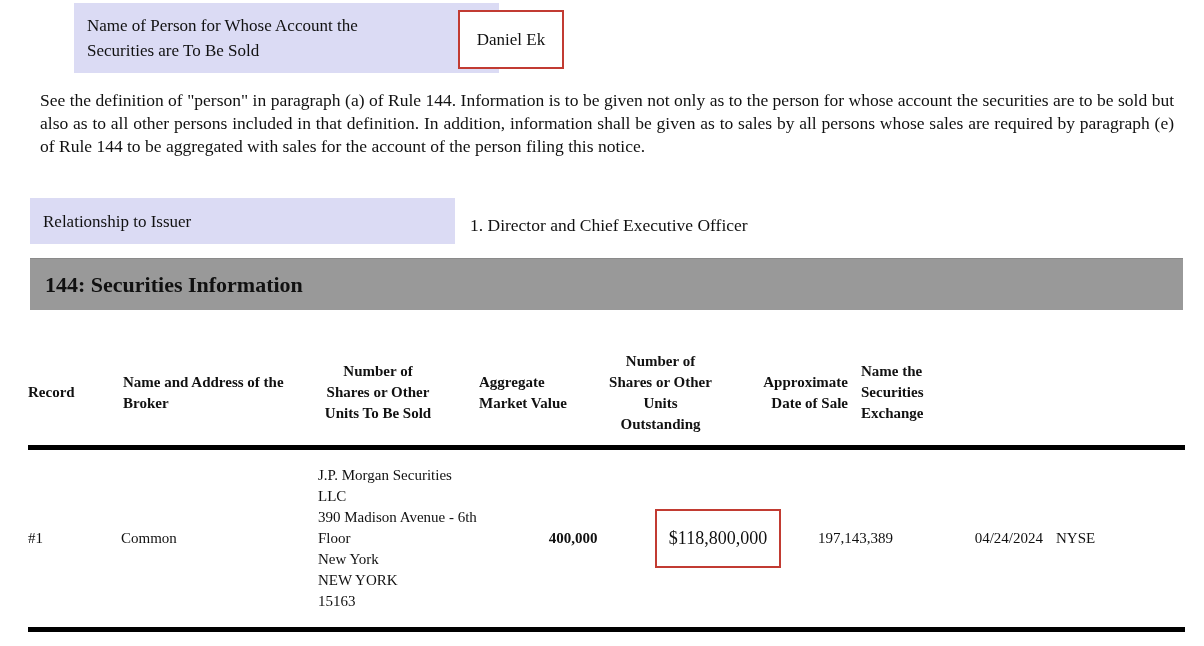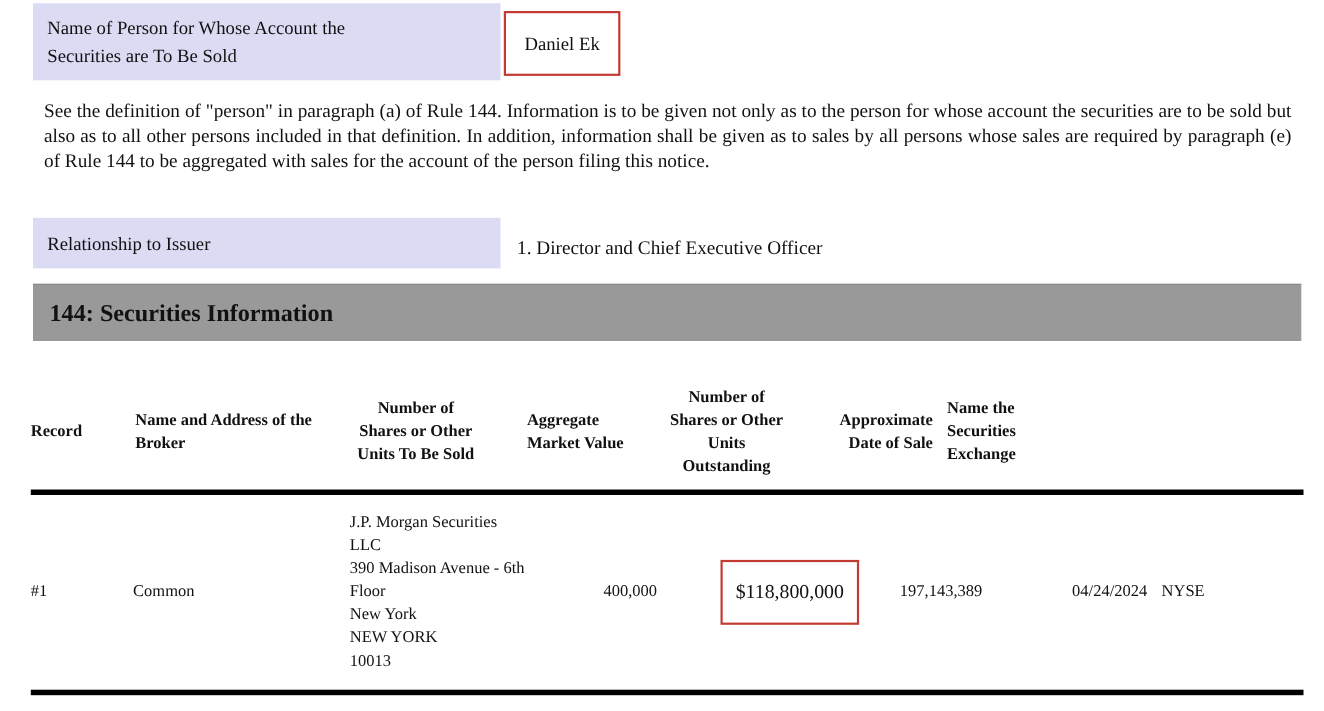--- a/index.html
+++ b/index.html
@@ -20,21 +20,21 @@
     left: 30px;
     width: 425px;
     background: #dbdbf4;
     display: flex;
     align-items: center;
     padding-left: 13px;
     font-size: 17px;
     line-height: 25px;
     white-space: pre-line;
   }
-  .label-box.account { top: 3px; height: 70px; }
+  .label-box.account { top: 3px; height: 70px; margin-left: 44px; }
   .label-box.relationship { top: 198px; height: 46px; }
   .highlight-box {
     border: 2px solid #c23b32;
     background: #ffffff;
     display: flex;
     align-items: center;
     justify-content: center;
     font-size: 17px;
   }
   .account-value {
@@ -86,21 +86,21 @@
   .t-rule { height: 5px; background: #000000; width: 100%; }
   .cell {
     font-size: 15px;
     line-height: 21px;
     flex: 0 0 auto;
   }
   .t-head .cell { font-weight: bold; white-space: pre-line; }
   .c0 { width: 75px;  text-align: left; }
   .c1 { width: 195px; text-align: left; padding-left: 18px; }
   .c2 { width: 195px; text-align: left; padding-left: 20px; padding-right: 10px; }
-  .c3 { width: 160px; text-align: center; }
+  .c3 { width: 160px; text-align: center; font-weight: bold; }
   .c4 { width: 130px; text-align: left; display: flex; justify-content: center; }
   .c5 { width: 145px; text-align: center; }
   .c6 { width: 115px; text-align: right; }
   .c7 { width: 142px; text-align: left; padding-left: 13px; font-family: Liberation Serif, serif; }
   .broker-address { white-space: pre-line; }
   .aggregate-highlight {
     font-size: 18px;
     padding: 17px 12px;
     min-width: 126px;
   }
@@ -151,21 +151,21 @@
 
     <div class="t-row t-body">
       <div class="cell c0">#1</div>
       <div class="cell c1">Common</div>
       <div class="cell c2 broker-address">J.P. Morgan Securities
 LLC
 390 Madison Avenue - 6th
 Floor
 New York
 NEW YORK
-10013</div>
+15163</div>
       <div class="cell c3">400,000</div>
       <div class="cell c4">
         <span class="highlight-box aggregate-highlight">
           <span>$118,800,000</span>
         </span>
       </div>
       <div class="cell c5">197,143,389</div>
       <div class="cell c6">04/24/2024</div>
       <div class="cell c7">NYSE</div>
     </div>

